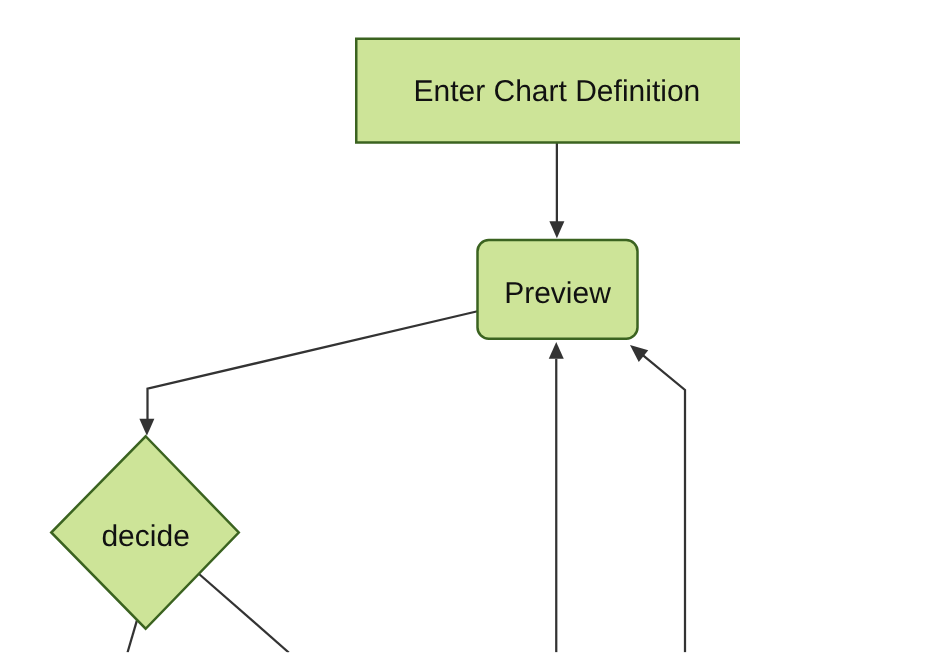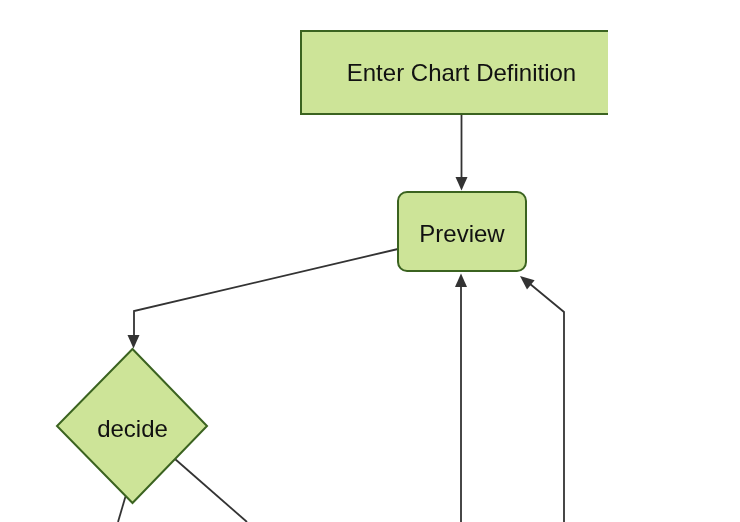--- a/index.html
+++ b/index.html
@@ -6,21 +6,20 @@
     margin: 0;
     padding: 0;
     background: var(--background, #ffffff);
   }
   .stage {
     position: relative;
     width: 592px;
     height: 522px;
     overflow: hidden;
     background: var(--background, #ffffff);
-    padding-left: 16px;
   }
   svg { display: block; }
   .edge {
     fill: none;
     stroke: var(--edge, #333333);
     stroke-width: 1.8px;
   }
   .arrowhead {
     fill: var(--edge, #333333);
     stroke: none;

